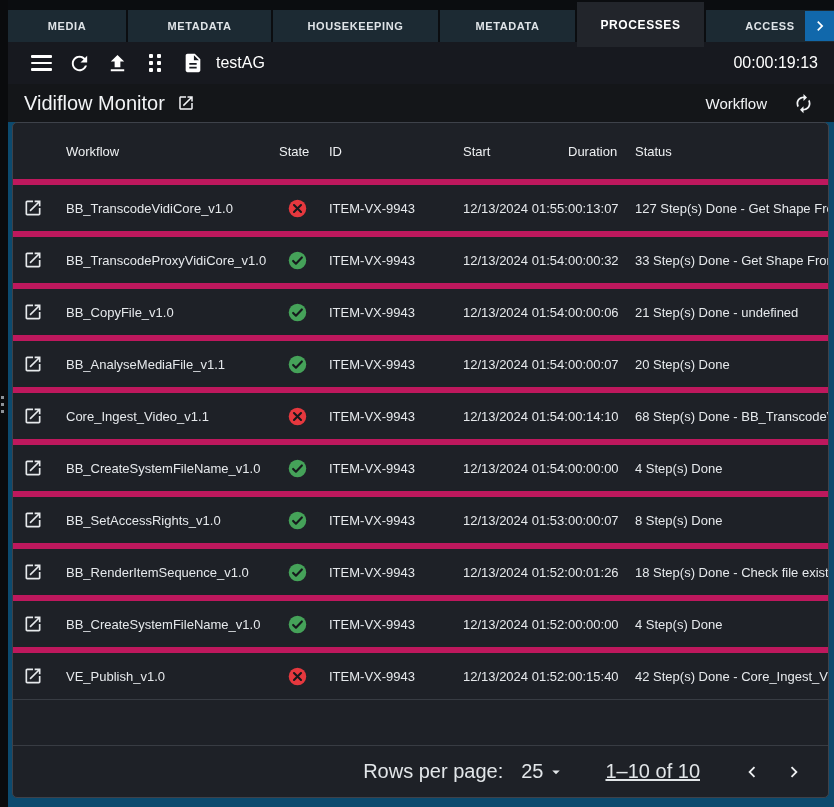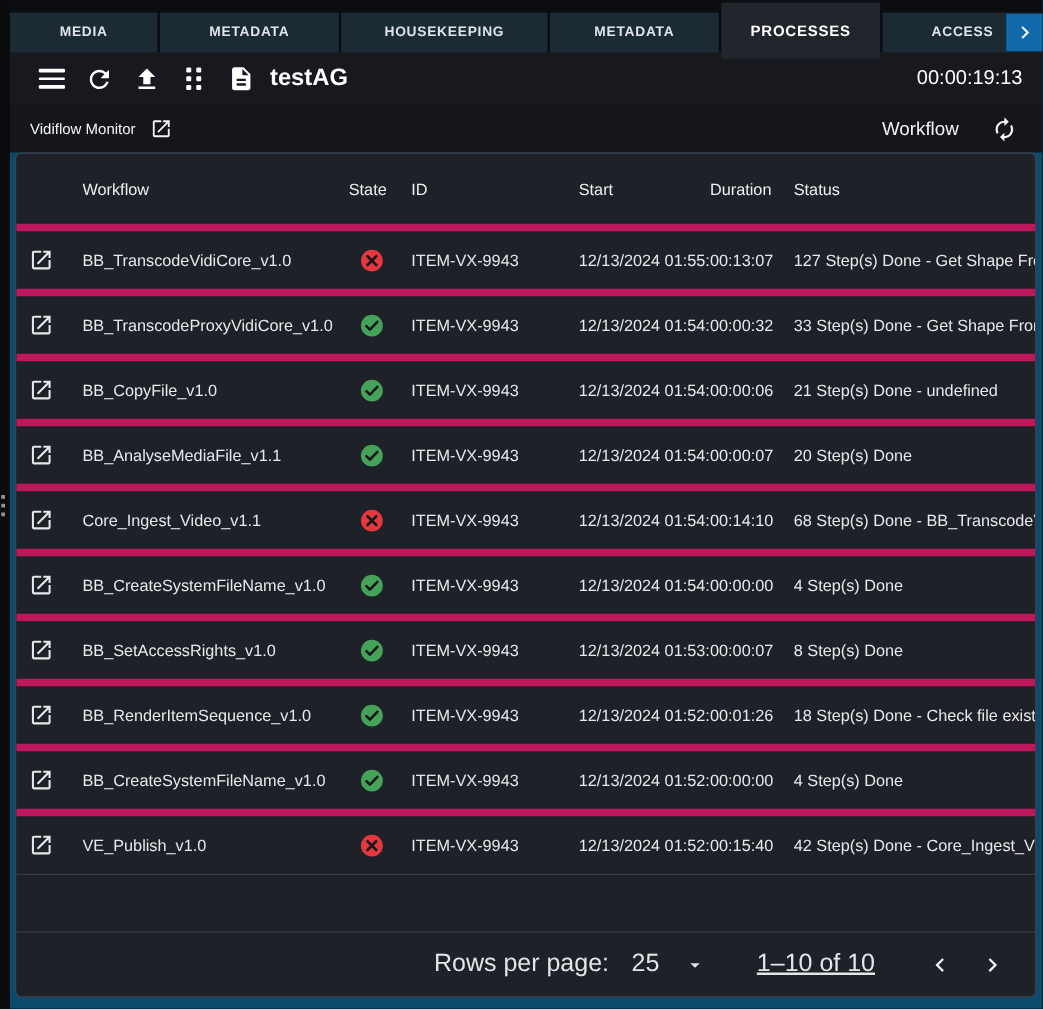--- a/index.html
+++ b/index.html
@@ -23,26 +23,26 @@
   .next-btn { position:absolute; top:11px; right:-1px; width:30px; height:30px; background:#1168ab; border:none;
               display:flex; align-items:center; justify-content:center; cursor:pointer; z-index:14; }
 
   
   .toolbar { position:absolute; left:0; top:42px; right:0; height:42px; background:#17191f; display:flex; align-items:center; padding:0 16px 0 14px; }
   .tool-ic { width:38px; height:32px; display:flex; align-items:center; justify-content:center; cursor:pointer; flex:none; }
   .grid-dots { display:grid; grid-template-columns:4px 4px; grid-gap:3px 4px; }
   .grid-dots i { width:4px; height:4px; background:#fff; border-radius:1px; }
   .ham { display:flex; flex-direction:column; gap:4px; }
   .ham i { width:21px; height:2.5px; background:#fff; border-radius:1px; }
-  .doc-title { font-size:19px; font-weight:bold; color:#fff; margin-left:4px; }
+  .doc-title { font-size:16px; font-weight:normal; color:#fff; margin-left:4px; }
   .timecode { margin-left:auto; font-size:16px; color:#ffffff; }
 
   
   .monitor { position:absolute; left:0; top:84px; right:0; height:38px; display:flex; align-items:center; padding:0 20px 0 16px; background:#141619; }
-  .monitor-title { font-size:12px; color:#f2f4f6; }
+  .monitor-title { font-size:20px; color:#f2f4f6; }
   .mini-link { margin-left:12px; display:flex; align-items:center; cursor:pointer; }
   .monitor-right { margin-left:auto; display:flex; align-items:center; gap:26px; }
   .view-label { font-size:15px; color:#f2f4f6; }
   .sync-btn { display:flex; align-items:center; cursor:pointer; }
 
   
   .panel { position:absolute; left:4px; right:5px; top:122px; bottom:9px; background:#1e2127;
            border:1px solid #3e424a; border-radius:5px; display:flex; flex-direction:column; overflow:hidden; }
   .thead, .tr { display:grid; grid-template-columns:53px 213px 50px 134px 105px 67px 1fr; align-items:center; }
   .thead { height:56px; flex:none; font-size:13px; color:#eef0f2; }
@@ -52,21 +52,21 @@
   .c-state { padding-left:8px; display:flex; align-items:center; }
   .rowlink { display:flex; align-items:center; cursor:pointer; }
   .state-icon svg { display:none; }
   .state-icon.error svg.glyph-error { display:block; }
   .state-icon.success svg.glyph-success { display:block; }
   .filler { flex:1 1 auto; border-top:1px solid #383c43; }
 
   
   .pager { flex:none; height:52px; border-top:1px solid #383c43; display:flex; align-items:center; justify-content:flex-end; padding-right:18px; font-size:20px; color:#e2e6e9; }
   .rpp-label { margin-right:18px; }
-  .rpp-select { display:flex; align-items:center; gap:20px; cursor:pointer; }
+  .rpp-select { display:flex; align-items:center; gap:4px; cursor:pointer; }
   .range { margin-left:40px; margin-right:36px;text-decoration:underline; }
   .page-btn { width:32px; height:32px; display:flex; align-items:center; justify-content:center; cursor:pointer; }
   .page-btn + .page-btn { margin-left:10px; }
 
   svg { display:block; }
 </style>
 </head>
 <body>
 
 <div class="left-strip">

